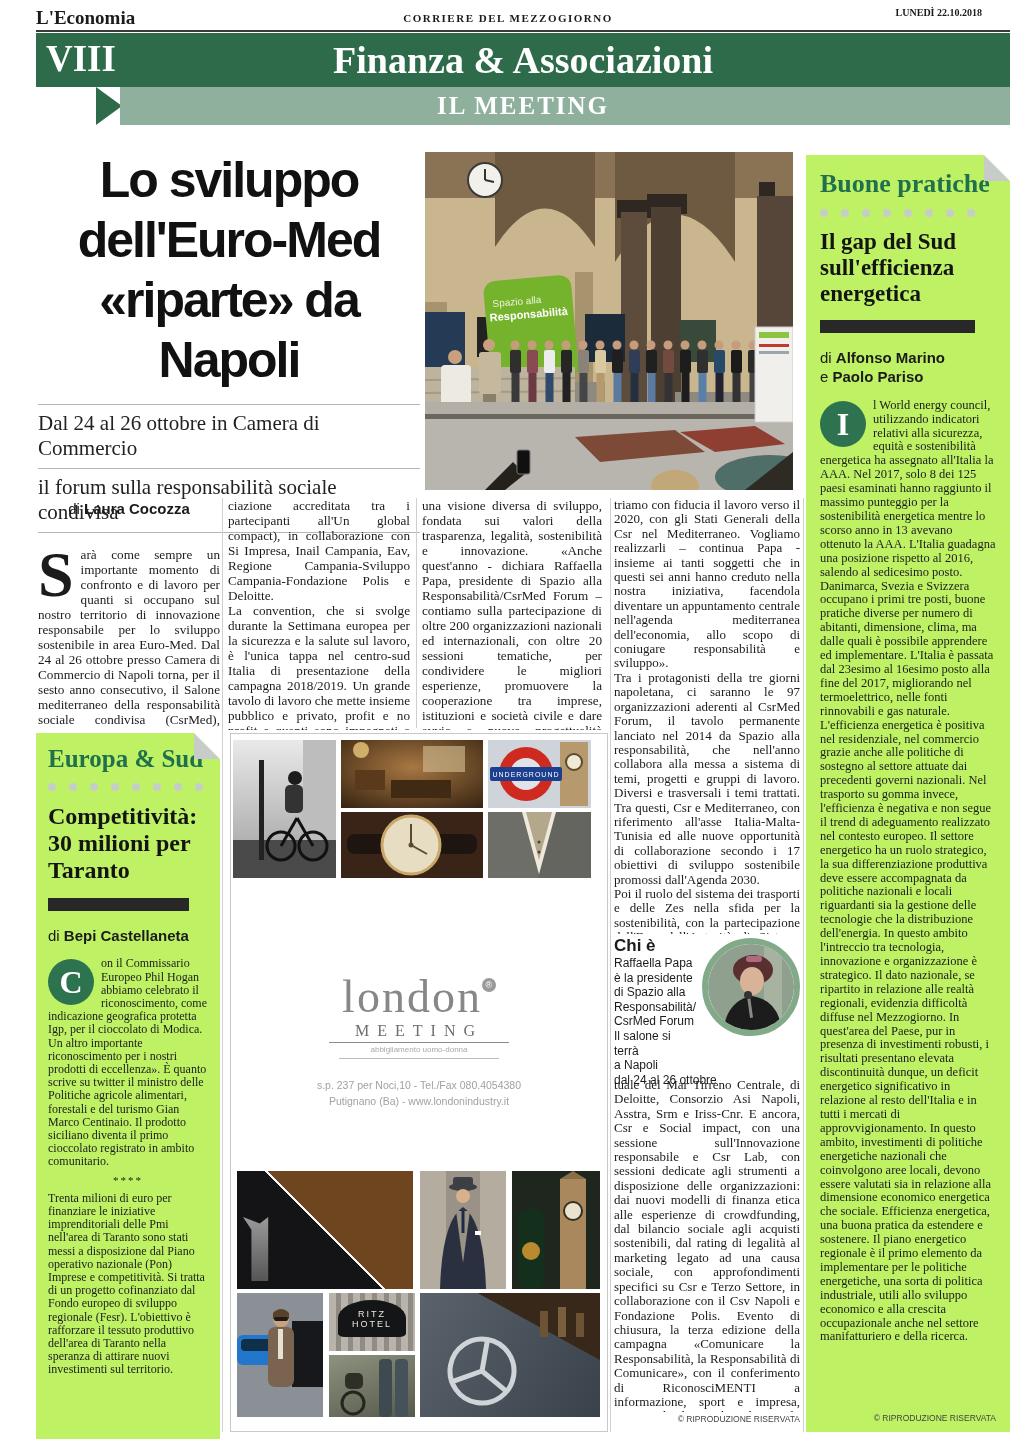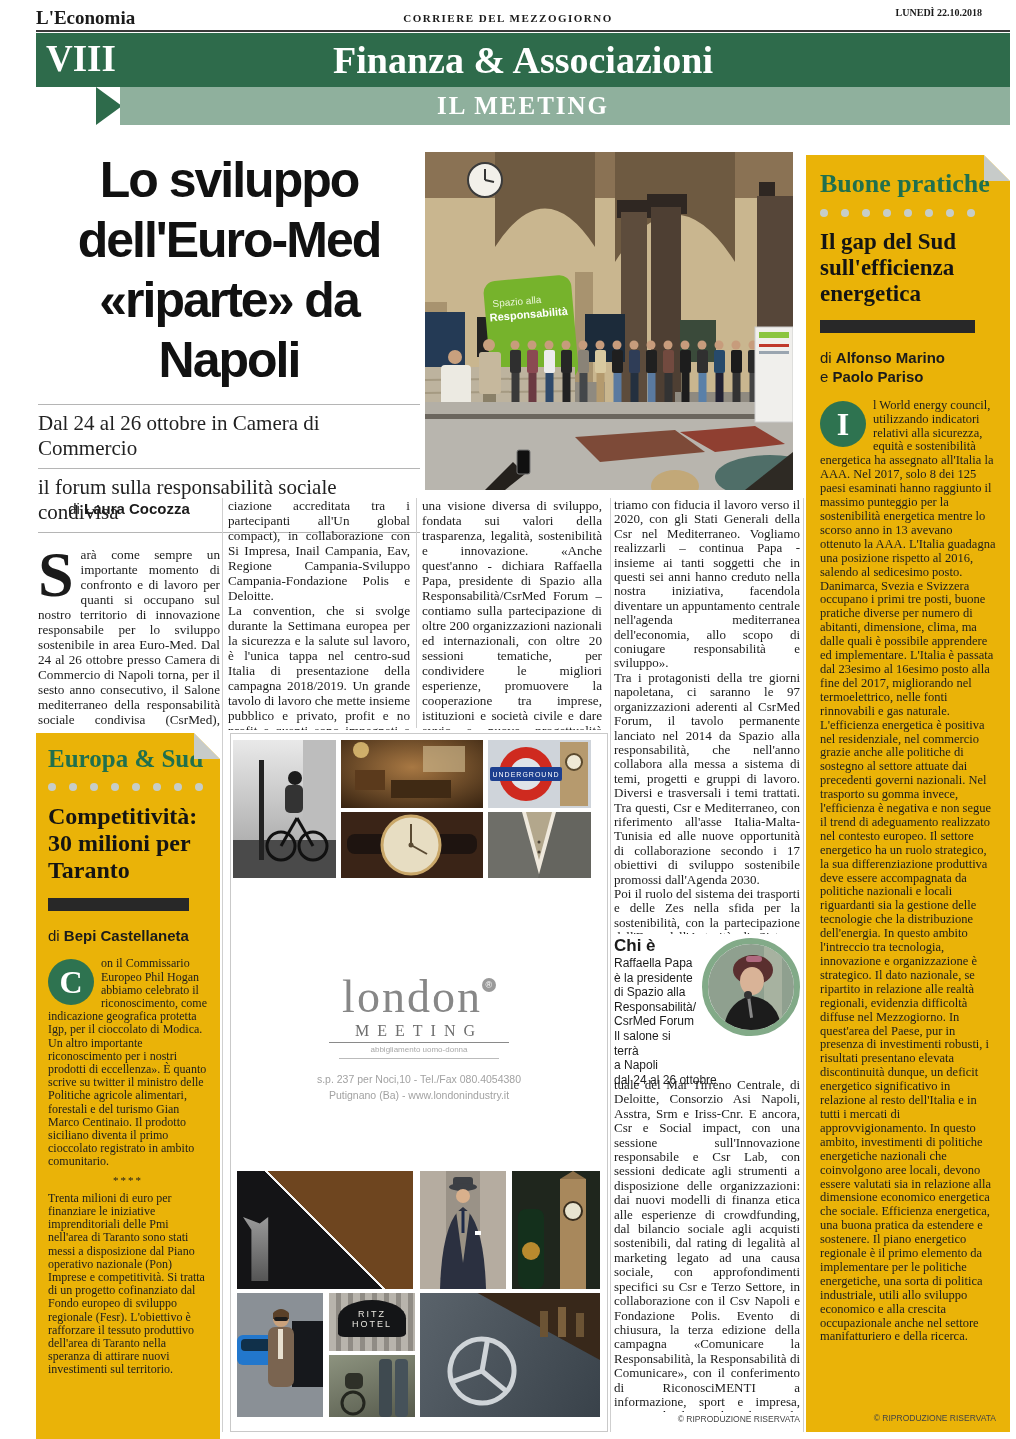--- a/index.html
+++ b/index.html
@@ -37,21 +37,21 @@
   .col3{left:422px;top:498px;width:180px;height:232px;}
   .col4a{left:614px;top:498px;width:186px;height:436px;font-size:13px;line-height:14.4px;}
   .col4b{left:614px;top:1078px;width:186px;height:334px;font-size:13px;line-height:14.4px;}
   .col4-copy{left:614px;top:1414px;width:186px;text-align:right;font-family:"Liberation Sans",sans-serif;
              font-size:8.5px;color:#444;}
   .dropcap-s{float:left;font-size:64px;line-height:50px;font-weight:bold;margin:3px 7px 0 0;}
   .vrule{position:absolute;width:1px;background:#cfcfcf;}
   
   .main-photo{left:425px;top:152px;width:368px;height:338px;}
   
-  .box{position:absolute;background:#eab308;box-sizing:border-box;}
+  .box{position:absolute;background:#bef264;box-sizing:border-box;}
   .curl{position:absolute;top:0;right:0;width:26px;height:26px;}
   .curl .w{position:absolute;top:0;right:0;width:0;height:0;border-top:26px solid #fff;border-left:26px solid transparent;}
   .curl .f{position:absolute;top:0;right:0;width:0;height:0;border-bottom:26px solid #c7cbc9;border-right:26px solid transparent;}
   .box-title{font-size:26px;font-weight:bold;color:#20704e;}
   .dots{display:flex;gap:13px;margin:10px 0 12px;}
   .dot{width:8px;height:8px;border-radius:50%;background:#c6cdc9;}
   .box-headline{font-size:23px;font-weight:bold;line-height:1.12;color:#141414;}
   .black-bar{height:13px;background:#282828;margin:14px 0 16px;width:88%;}
   .box-byline{font-family:"Liberation Sans",sans-serif;font-size:15px;font-weight:bold;line-height:1.25;}
   .box-byline .pfx{font-weight:normal;}
@@ -79,21 +79,21 @@
   .tile{position:absolute;overflow:hidden;}
   .ad-logo{position:absolute;top:240px;left:0;width:100%;text-align:center;color:#8a8a8a;}
   .logo-word{font-size:46px;letter-spacing:2px;color:#878787;line-height:1;}
   .logo-mark{display:inline-block;width:14px;height:14px;border-radius:50%;background:#9a9a9a;color:#fff;
              font-size:9px;line-height:14px;vertical-align:24px;text-align:center;font-family:"Liberation Sans",sans-serif;}
   .logo-sub{width:180px;margin:2px auto 0;font-size:16px;letter-spacing:8px;color:#6e6e6e;
             border-bottom:1px solid #8a8a8a;padding-bottom:2px;}
   .logo-tagline{width:160px;margin:2px auto 0;font-size:8px;color:#a8a8a8;border-bottom:1px solid #bbb;
                 padding-bottom:4px;font-family:"Liberation Sans",sans-serif;}
   .ad-slogan{margin-top:12px;font-style:italic;font-size:26px;color:#4a3a2e;letter-spacing:1px;font-family:"DejaVu Serif",serif;}
-  .ad-address{margin-top:13px;font-family:"Liberation Sans",sans-serif;font-size:10.5px;color:#a2a2a2;line-height:1.5;}
+  .ad-address{margin-top:19px;font-family:"Liberation Sans",sans-serif;font-size:10.5px;color:#a2a2a2;line-height:1.5;}
   .ritz-tile{background:repeating-linear-gradient(90deg,#b8b4ac 0 7px,#908c85 7px 12px);}
   .ritz-sign{position:absolute;left:10%;top:12%;width:80%;height:64%;background:#141517;
              border-radius:50% 50% 10% 10%;display:flex;align-items:center;justify-content:center;}
   .ritz-label{color:#e8e6df;font-size:9px;letter-spacing:2px;text-align:center;white-space:pre-line;
               font-family:"Liberation Sans",sans-serif;}
   .b1{background:linear-gradient(45deg,#141416 0 49.4%,#f5f5f5 49.4% 50.6%,#6e451f 50.6% 100%);}
   .b1 .towers{position:absolute;left:6px;bottom:8px;width:56px;height:64px;
               background:linear-gradient(#9a9a9a,#555);clip-path:polygon(15% 100%,15% 20%,0 0,30% 10%,45% 0,45% 100%);}
   .b7base{background:linear-gradient(120deg,#5a636b,#39424a);}
   .b7bar{position:absolute;inset:0;background:#38281a;clip-path:polygon(32% 0,100% 0,100% 54%);}

